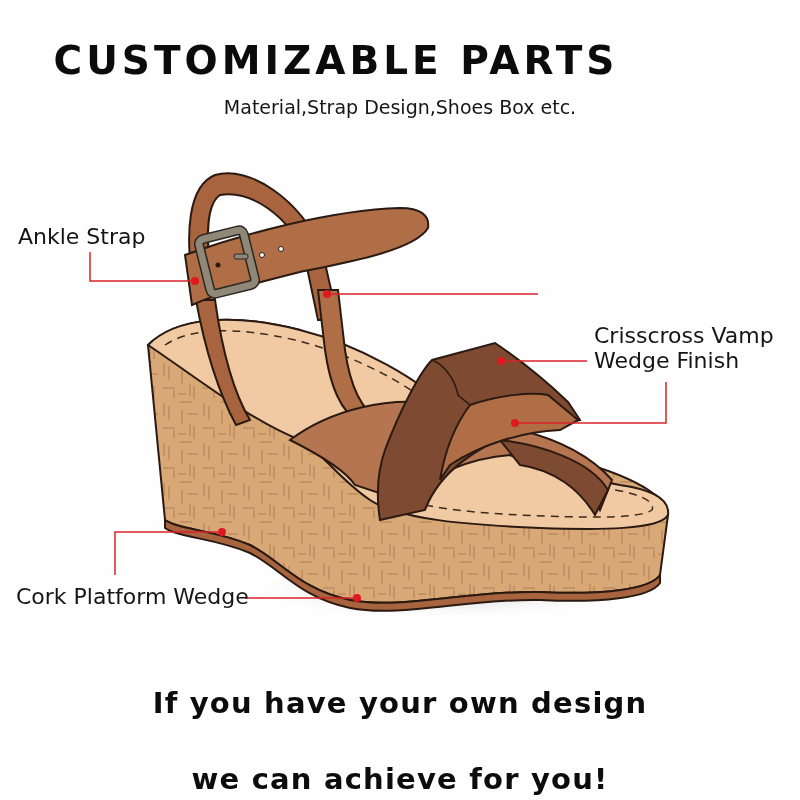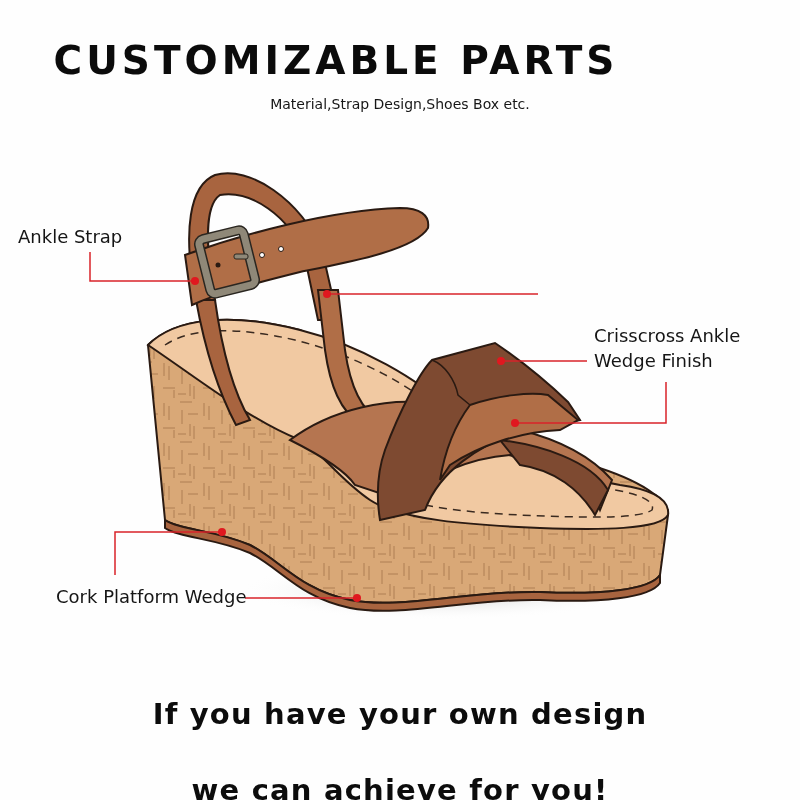--- a/index.html
+++ b/index.html
@@ -1,20 +1,20 @@
 <!DOCTYPE html>
 <html><head>
 <meta charset="utf-8">
 <style>
   html, body { margin: 0; padding: 0; }
   body { width: 800px; height: 800px; background: #fefefe; position: relative; overflow: hidden; font-family: "DejaVu Sans", sans-serif; color: #111; }
   .title { position: absolute; left: 0; width: 672px; top: 38px; text-align: center; font-size: 39px; font-weight: bold; letter-spacing: 4px; color: #0b0b0b; }
-  .subtitle { position: absolute; left: 0; width: 800px; top: 96px; text-align: center; font-size: 14px; color: #161616; }
-  .label { position: absolute; font-size: 18px; color: #151515; line-height: 24px; white-space: nowrap; }
-  .cta { position: absolute; left: 0; width: 800px; text-align: center; font-size: 29px; font-weight: bold; letter-spacing: 1.2px; color: #0c0c0c; margin-top: 11px; }
+  .subtitle { position: absolute; left: 0; width: 800px; top: 96px; text-align: center; font-size: 19px; color: #161616; }
+  .label { position: absolute; font-size: 22px; color: #151515; line-height: 24px; white-space: nowrap; }
+  .cta { position: absolute; left: 0; width: 800px; text-align: center; font-size: 29px; font-weight: bold; letter-spacing: 1.2px; color: #0c0c0c; }
   svg.shoe { position: absolute; left: 0; top: 0; }
 </style>
 </head>
 <body>
 
 <div class="title">CUSTOMIZABLE PARTS</div>
 <div class="subtitle">Material,Strap Design,Shoes Box etc.</div>
 
 <svg class="shoe" width="800" height="800" viewBox="0 0 800 800">
   <defs>
@@ -88,18 +88,18 @@
     <circle cx="195" cy="281" r="4"></circle>
     <circle cx="327" cy="294" r="4"></circle>
     <circle cx="501" cy="361" r="4"></circle>
     <circle cx="515" cy="423" r="4"></circle>
     <circle cx="222" cy="532" r="4"></circle>
     <circle cx="357" cy="598" r="4"></circle>
   </g>
 </svg>
 
 <div class="label" style="left:18px; top:225px;">Ankle Strap</div>
-<div class="label" style="left:594px; top:324px;">Crisscross Ankle</div>
+<div class="label" style="left:594px; top:324px;">Crisscross Vamp</div>
 <div class="label" style="left:594px; top:349px;text-align:right;">Wedge Finish</div>
-<div class="label" style="left:16px; top:585px;margin-left:40px;">Cork Platform Wedge</div>
+<div class="label" style="left:16px; top:585px;">Cork Platform Wedge</div>
 
 <div class="cta" style="top:686px;">If you have your own design</div>
 <div class="cta" style="top:762px;">we can achieve for you!</div>
 
 </body></html>

